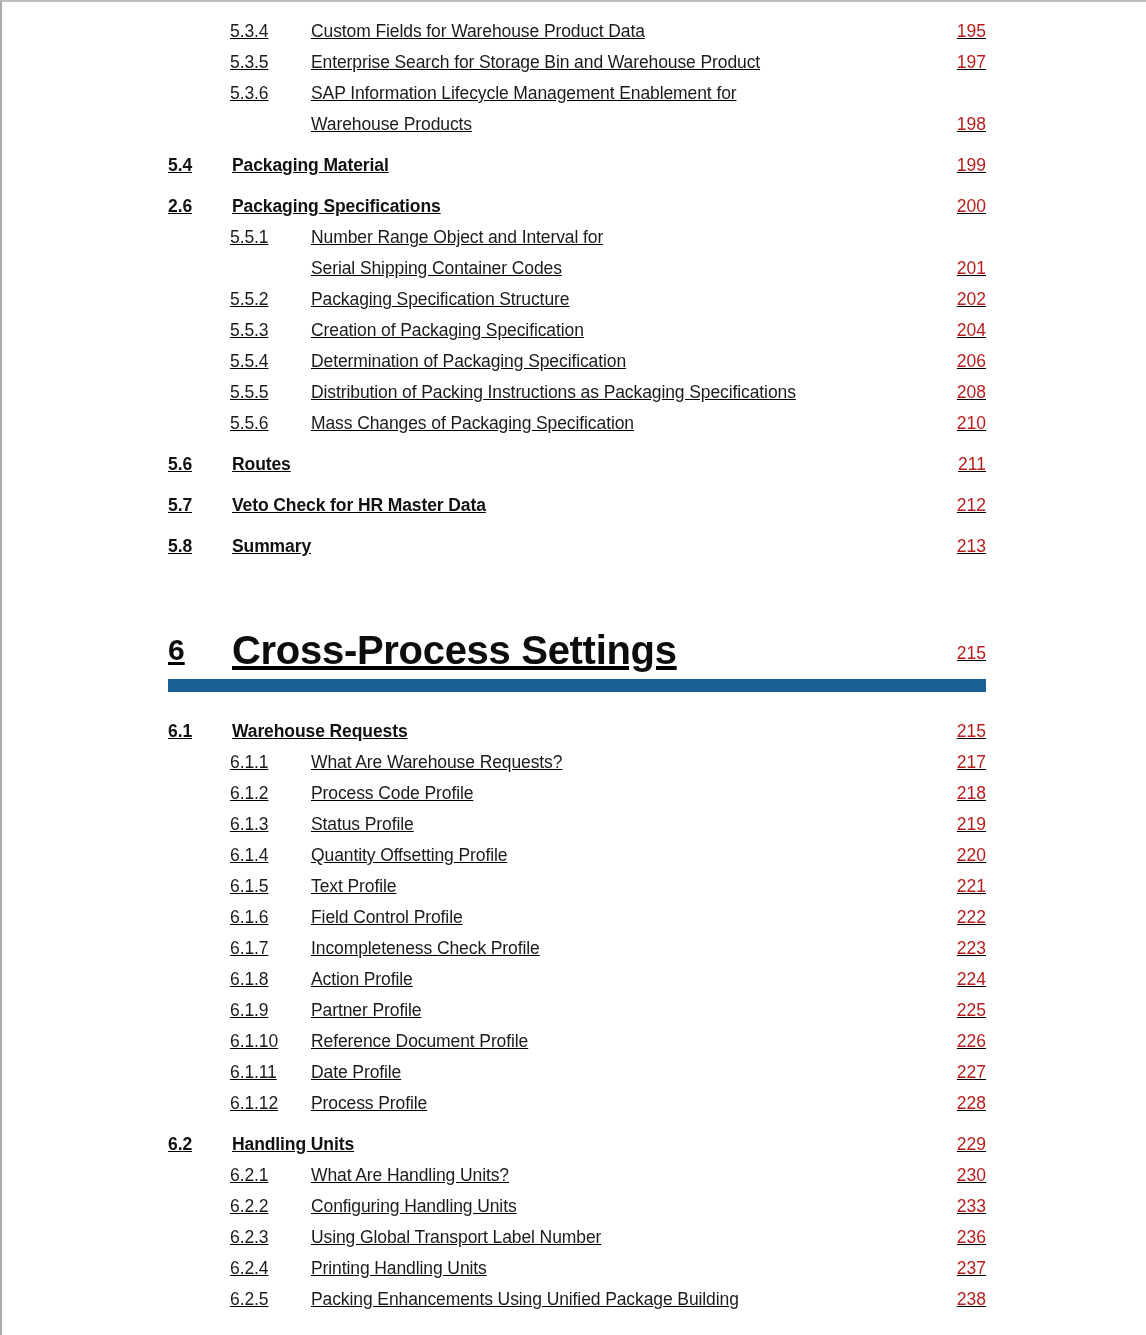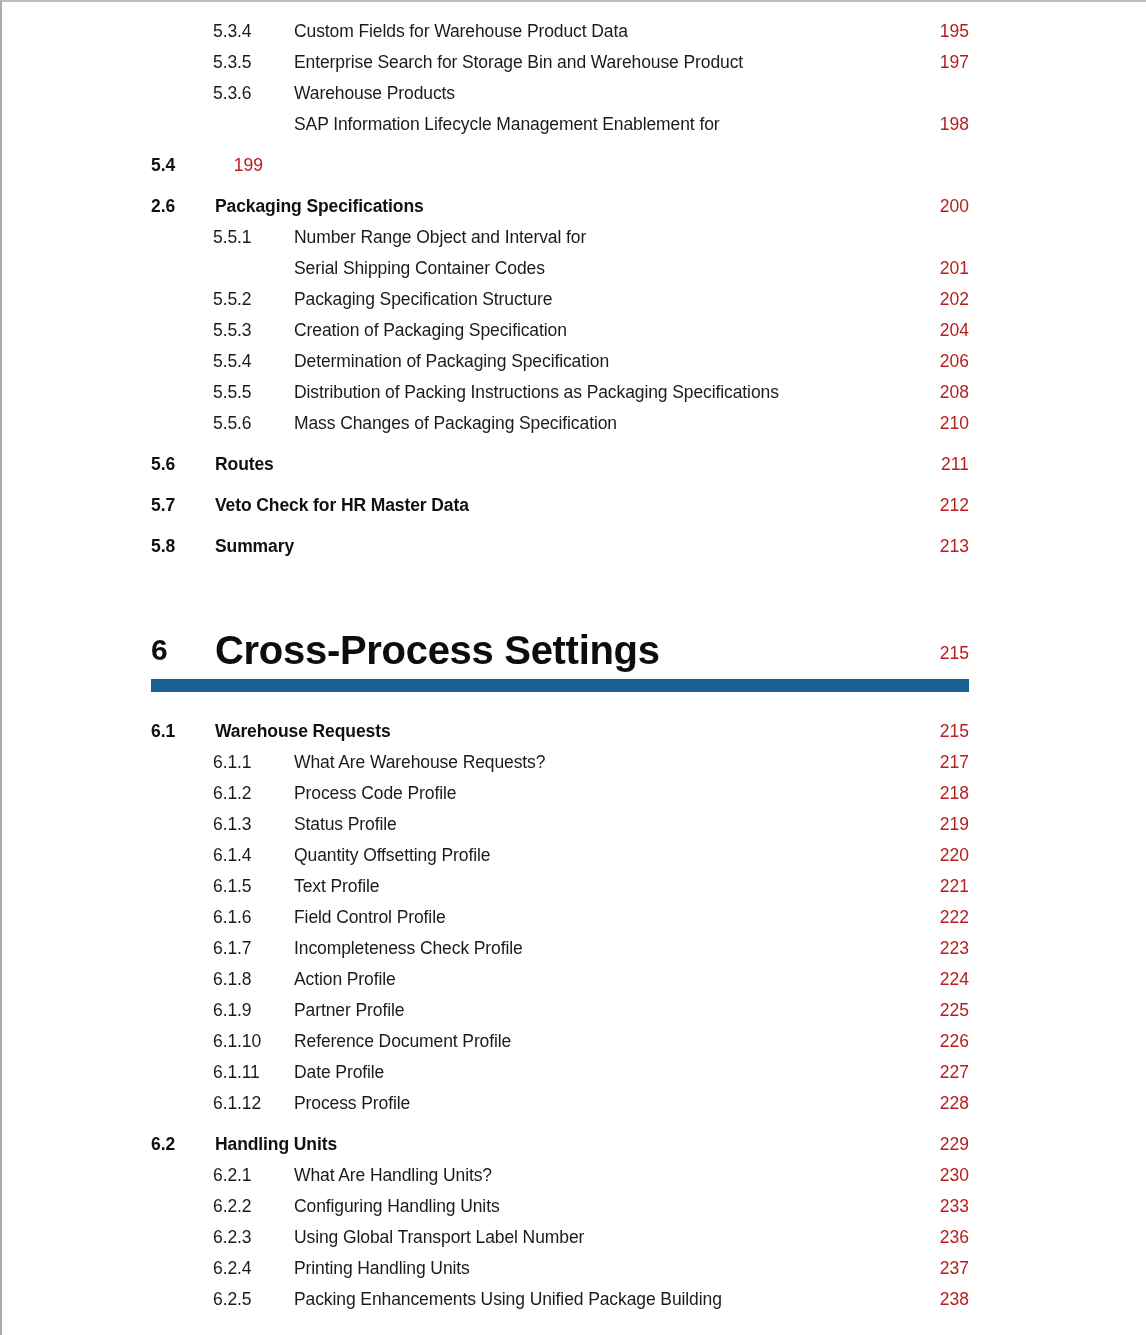--- a/index.html
+++ b/index.html
@@ -13,23 +13,24 @@
     width: 1146px;
     height: 1335px;
     background: #ffffff;
     border-top: 2px solid #bdbdbd;
     border-left: 2px solid #ababab;
     box-sizing: border-box;
     overflow: hidden;
   }
   .content {
     position: absolute;
-    left: 149px;
+    left: 166px;
     top: 14px;
     width: 818px;
+    text-decoration: underline;
   }
   
   .row {
     display: flex;
     align-items: stretch;
     font-size: 17.5px;
     line-height: 31px;
     color: #1b1b1b;
     letter-spacing: -0.1px;
   }
@@ -113,31 +114,37 @@
             <span class="t">Enterprise Search for Storage Bin and Warehouse Product</span>
             <span class="leader"></span>
           </span>
         </span>
         <span class="pg">197</span>
       </div>
       <div class="row sub">
         <span class="num">5.3.6</span>
         <span class="mid">
           <span class="line">
+            <span class="t">SAP Information Lifecycle Management Enablement for</span>
+          </span>
+          <span class="line">
             <span class="t">Warehouse Products</span>
             <span class="leader"></span>
           </span>
-          <span class="line">
-            <span class="t">SAP Information Lifecycle Management Enablement for</span>
-          </span>
         </span>
         <span class="pg">198</span>
       </div>
       <div class="row sec">
         <span class="num">5.4</span>
+        <span class="mid">
+          <span class="line">
+            <span class="t">Packaging Material</span>
+            <span class="leader"></span>
+          </span>
+        </span>
         <span class="pg">199</span>
       </div>
       <div class="row sec">
         <span class="num">2.6</span>
         <span class="mid">
           <span class="line">
             <span class="t">Packaging Specifications</span>
             <span class="leader"></span>
           </span>
         </span>

